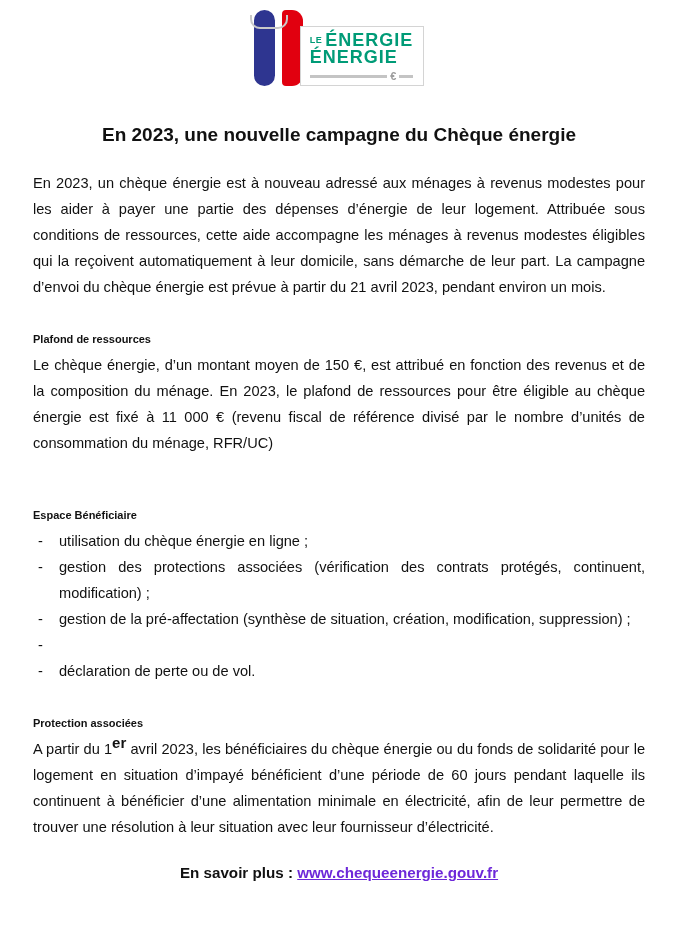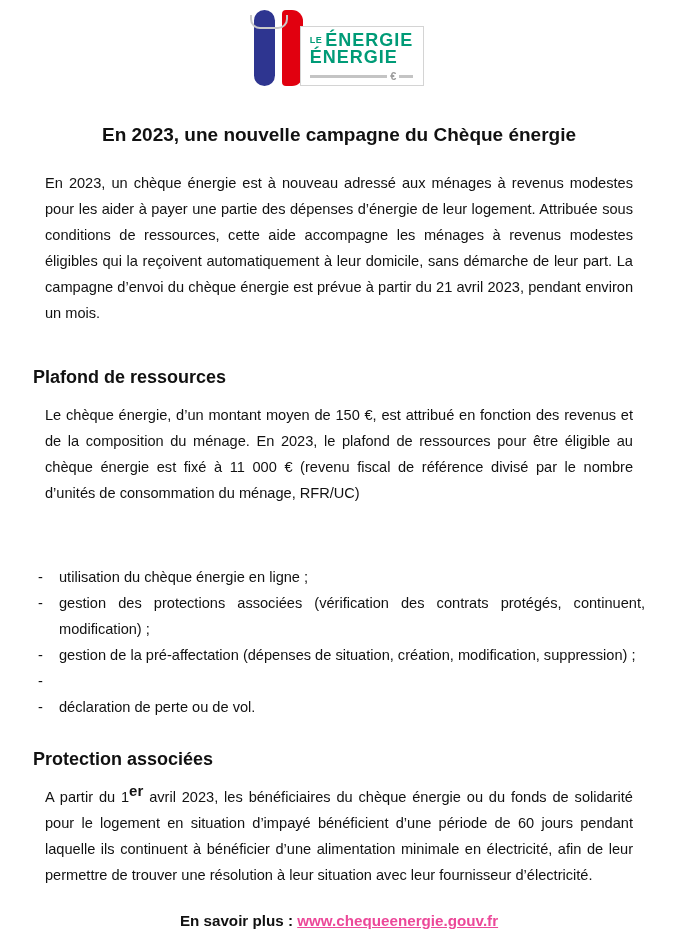--- a/index.html
+++ b/index.html
@@ -29,23 +29,23 @@
   .logo-rule{height:3px;background:#c4c4c4;flex:1;}
   .logo-rule.short{flex:0 0 14px;}
   .logo-euro{font-size:11px;font-weight:bold;color:#9d9d9d;padding:0 3px;line-height:11px;}
 
   
   .doc-title{
     text-align:center;font-weight:bold;font-size:19px;
     margin:26px 0 24px 0;
   }
   p.body, .list{ 
-    font-size:14.6px;line-height:26px;text-align:justify;margin:12px;
+    font-size:14.6px;line-height:26px;text-align:justify;margin:0;
   }
-  .sec-heading{font-weight:bold;font-size:18px;line-height:26px;margin:0;}
+  .sec-heading{font-weight:bold;font-size:11px;line-height:26px;margin:0;}
   .gap-1{height:26px;}
   .gap-2{height:46px;}
   .list{list-style:none;padding:0;margin:0;}
   .list li{display:flex;}
   .list .dash{flex:0 0 21px;padding-left:5px;}
   sup{font-size:15px;vertical-align:super;line-height:0;font-weight:bold;}
 
   .more-info{
     text-align:center;font-size:15.2px;font-weight:bold;margin:24px 0 30px 0;
   }
@@ -81,44 +81,45 @@
 
   <p class="body">En 2023, un chèque énergie est à nouveau adressé aux ménages à revenus modestes pour les aider à payer une partie des dépenses d’énergie de leur logement. Attribuée sous conditions de ressources, cette aide accompagne les ménages à revenus modestes éligibles qui la reçoivent automatiquement à leur domicile, sans démarche de leur part. La campagne d’envoi du chèque énergie est prévue à partir du 21 avril 2023, pendant environ un mois.</p>
 
   <div class="gap-1"></div>
 
   <p class="sec-heading">Plafond de ressources</p>
   <p class="body">Le chèque énergie, d’un montant moyen de 150 €, est attribué en fonction des revenus et de la composition du ménage. En 2023, le plafond de ressources pour être éligible au chèque énergie est fixé à 11 000 € (revenu fiscal de référence divisé par le nombre d’unités de consommation du ménage, RFR/UC)</p>
 
   <div class="gap-2"></div>
 
+  <p class="sec-heading">Espace Bénéficiaire</p>
   <ul class="list">
     <li>
       <span class="dash">-</span>
       <span>utilisation du chèque énergie en ligne ;</span>
     </li>
     <li>
       <span class="dash">-</span>
       <span>gestion des protections associées (vérification des contrats protégés, continuent, modification) ;</span>
     </li>
     <li>
       <span class="dash">-</span>
-      <span>gestion de la pré-affectation (dépenses de situation, création, modification, suppression) ;</span>
+      <span>gestion de la pré-affectation (synthèse de situation, création, modification, suppression) ;</span>
     </li>
     <li>
       <span class="dash">-</span>
     </li>
     <li>
       <span class="dash">-</span>
       <span>déclaration de perte ou de vol.</span>
     </li>
   </ul>
 
   <div class="gap-1"></div>
 
   <p class="sec-heading">Protection associées</p>
   <p class="body"><span>A partir du 1</span><sup>er</sup><span> avril 2023, les bénéficiaires du chèque énergie ou du fonds de solidarité pour le logement en situation d’impayé bénéficient d’une période de 60 jours pendant laquelle ils continuent à bénéficier d’une alimentation minimale en électricité, afin de leur permettre de trouver une résolution à leur situation avec leur fournisseur d’électricité.</span></p>
 
   <div class="more-info">
-    <span>En savoir plus : </span><a href="#" id="info-link" style="color: #ec4899;">www.chequeenergie.gouv.fr</a>
+    <span>En savoir plus : </span><a href="#" id="info-link" style="color: #6d28d9;">www.chequeenergie.gouv.fr</a>
   </div>
 
 </div>
 
 </body></html>

